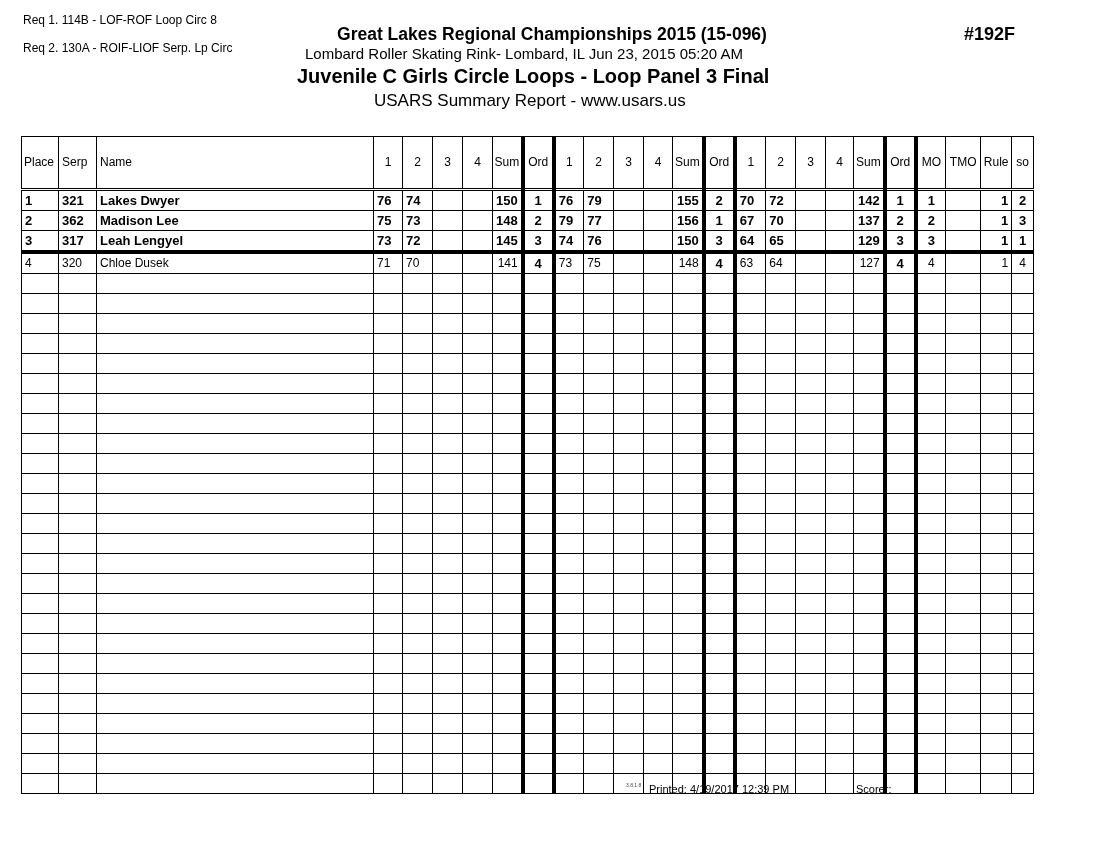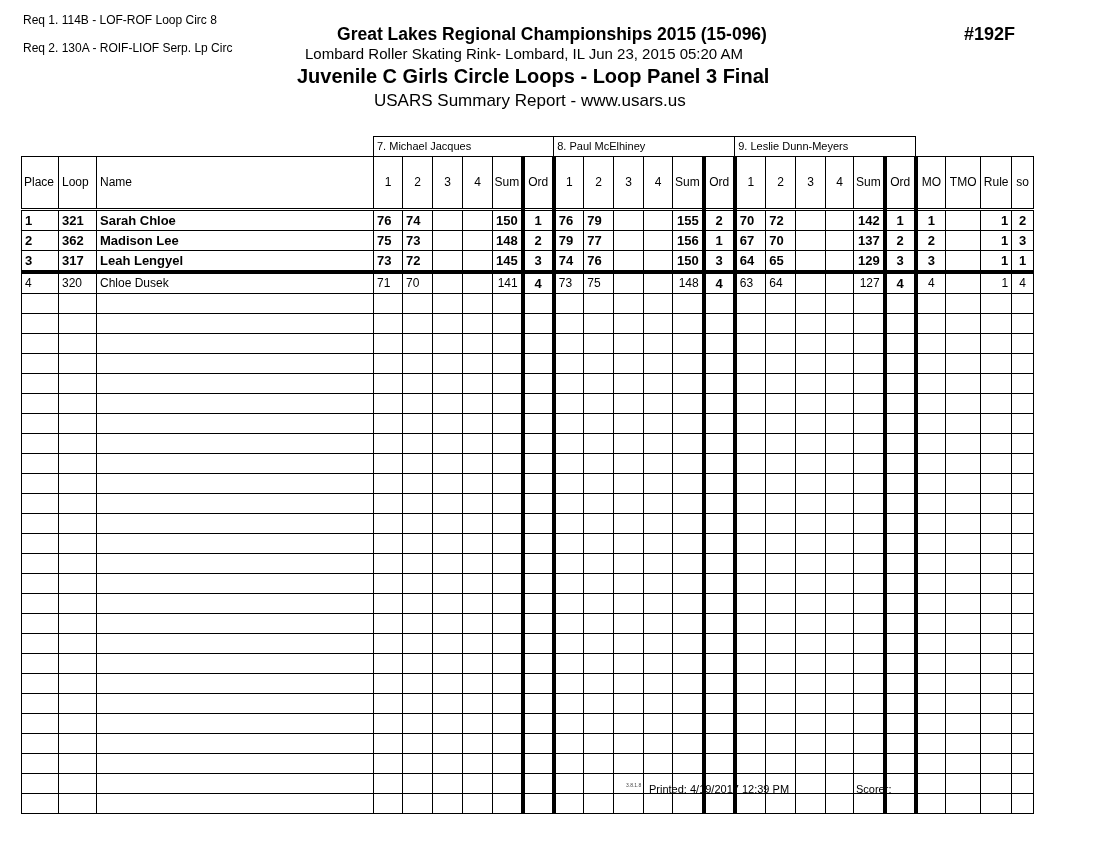--- a/index.html
+++ b/index.html
@@ -61,30 +61,23 @@
       <col style="width:30px">
       <col style="width:28px">
       <col style="width:31px">
       <col style="width:31px">
     <col style="width:30px">
       <col style="width:35px">
       <col style="width:31px">
       <col style="width:22px">
   </colgroup>
   <tbody>
-      <tr class="judges">
-    <td class="blank" colspan="3"></td>
-    <td colspan="6">7.  Michael  Jacques</td>
-    <td colspan="6">8.  Paul McElhiney</td>
-    <td colspan="6">9.  Leslie Dunn-Meyers</td>
-    <td class="blank" colspan="4"></td>
-  </tr>
   <tr class="hdr">
     <td style="padding:0 2px">Place</td>
-    <td>Loop</td>
+    <td>Serp</td>
     <td>Name</td>
     <td class="c">1</td>
     <td class="c">2</td>
     <td class="c">3</td>
     <td class="c">4</td>
     <td class="c thickR" style="padding:0 1px">Sum</td>
     <td class="c thickR" style="padding:0 1px">Ord</td>
     <td class="c">1</td>
     <td class="c">2</td>
     <td class="c">3</td>
@@ -100,21 +93,21 @@
     <td class="c">MO</td>
     <td class="c" style="padding:16px 1px">TMO</td>
     <td class="c" style="padding:0 1px">Rule</td>
     <td class="c" style="padding:0 1px">so</td>
   </tr>
   </tbody>
     <tbody id="rows-body">
       <tr class="bold">
         <td>1</td>
         <td>321</td>
-        <td>Sarah Chloe</td>
+        <td>Lakes Dwyer</td>
         <td>76</td>
         <td>74</td>
         <td></td>
         <td></td>
         <td class="r thickR">150</td>
         <td class="ord thickR">1</td>
         <td>76</td>
         <td>79</td>
         <td></td>
         <td></td>

